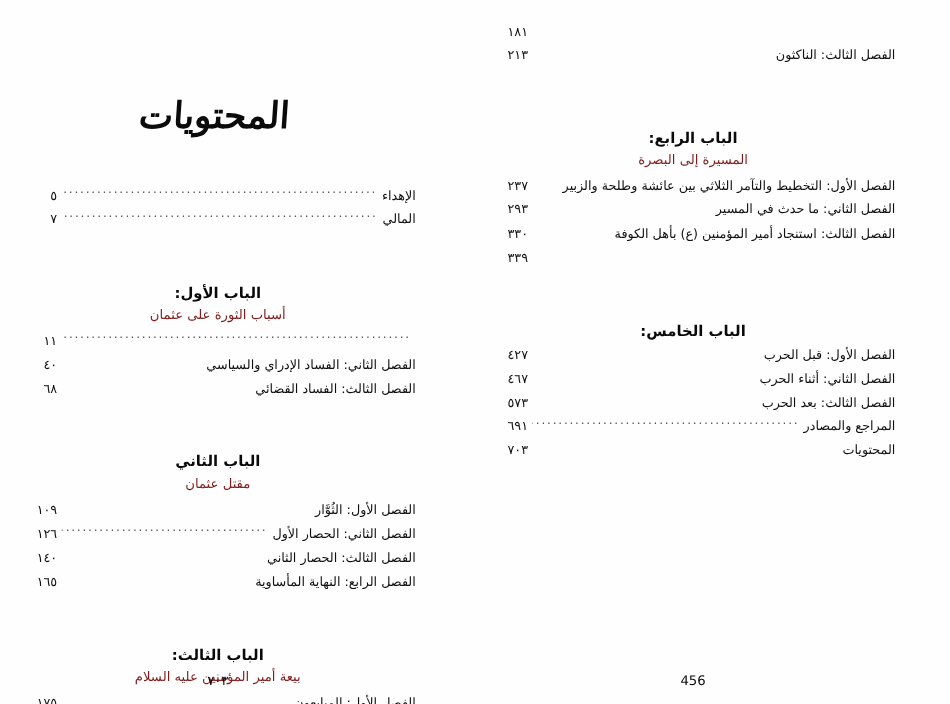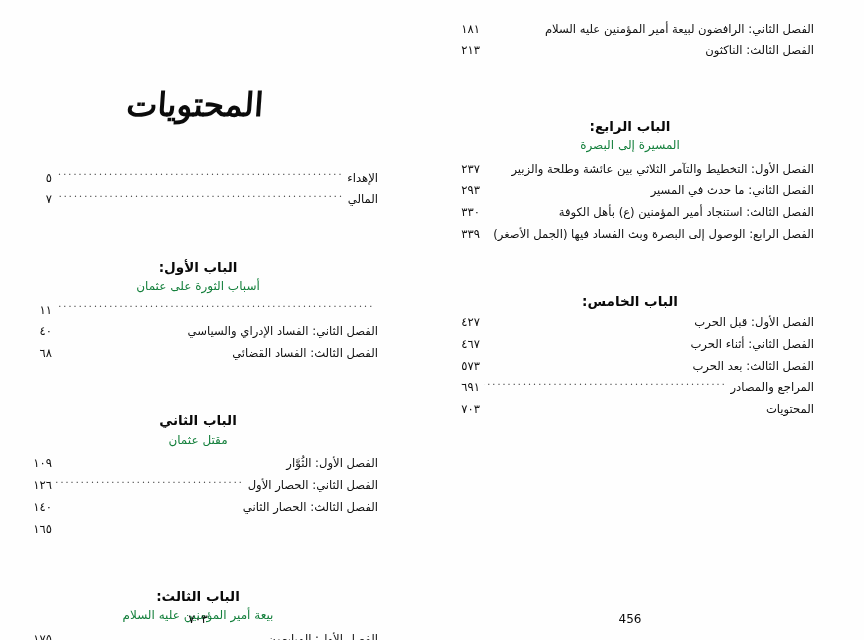--- a/index.html
+++ b/index.html
@@ -66,21 +66,21 @@
     margin: 0;
     padding-top: 20px;
     color: #0a0a0a;
   }
   .section-sub {
     text-align: center;
     font-weight: 400;
     font-size: 12px;
     line-height: 1.6;
     margin: 0 0 3px 0;
-    color: #15803d;
+    color: #7f1d1d;
   }
 
   .entries { margin: 0; padding: 0; list-style: none; }
 
   .entry {
     display: flex;
     align-items: baseline;
     flex-direction: row;
     font-size: 11.6px;
     line-height: 1.45;
@@ -132,21 +132,20 @@
 <body>
 
 <div class="page">
   <div class="spread">
 
     <div class="leaf leaf-left">
       <div class="leaf-inner">
 
         <ul class="entries" style="padding-top:18px;">
           <li class="entry">
-            <span class="entry-label">الفصل الثاني: الرافضون لبيعة أمير المؤمنين عليه السلام</span>
             <span class="entry-dots"></span>
             <span class="entry-page">١٨١</span>
           </li>
           <li class="entry">
             <span class="entry-label">الفصل الثالث: الناكثون</span>
             <span class="entry-dots"></span>
             <span class="entry-page">٢١٣</span>
           </li>
         </ul>
 
@@ -165,21 +164,20 @@
               <span class="entry-label">الفصل الثاني: ما حدث في المسير</span>
               <span class="entry-dots"></span>
               <span class="entry-page">٢٩٣</span>
             </li>
             <li class="entry">
               <span class="entry-label">الفصل الثالث: استنجاد أمير المؤمنين (ع) بأهل الكوفة</span>
               <span class="entry-dots"></span>
               <span class="entry-page">٣٣٠</span>
             </li>
             <li class="entry">
-              <span class="entry-label">الفصل الرابع: الوصول إلى البصرة وبث الفساد فيها (الجمل الأصغر)</span>
               <span class="entry-dots"></span>
               <span class="entry-page">٣٣٩</span>
             </li>
           </ul>
         </div>
 
         <div class="spacer-sm"></div>
 
         <div class="section">
           <p class="section-head">الباب الخامس:</p>
@@ -274,20 +272,21 @@
               <span class="entry-label">الفصل الثاني: الحصار الأول</span>
               <span class="entry-dots on"></span>
               <span class="entry-page">١٢٦</span>
             </li>
             <li class="entry">
               <span class="entry-label">الفصل الثالث: الحصار الثاني</span>
               <span class="entry-dots"></span>
               <span class="entry-page">١٤٠</span>
             </li>
             <li class="entry">
+              <span class="entry-label">الفصل الرابع: النهاية المأساوية</span>
               <span class="entry-dots"></span>
               <span class="entry-page">١٦٥</span>
             </li>
           </ul>
         </div>
 
         <div class="spacer-sm"></div>
 
         <div class="section">
           <p class="section-head">الباب الثالث:</p>

